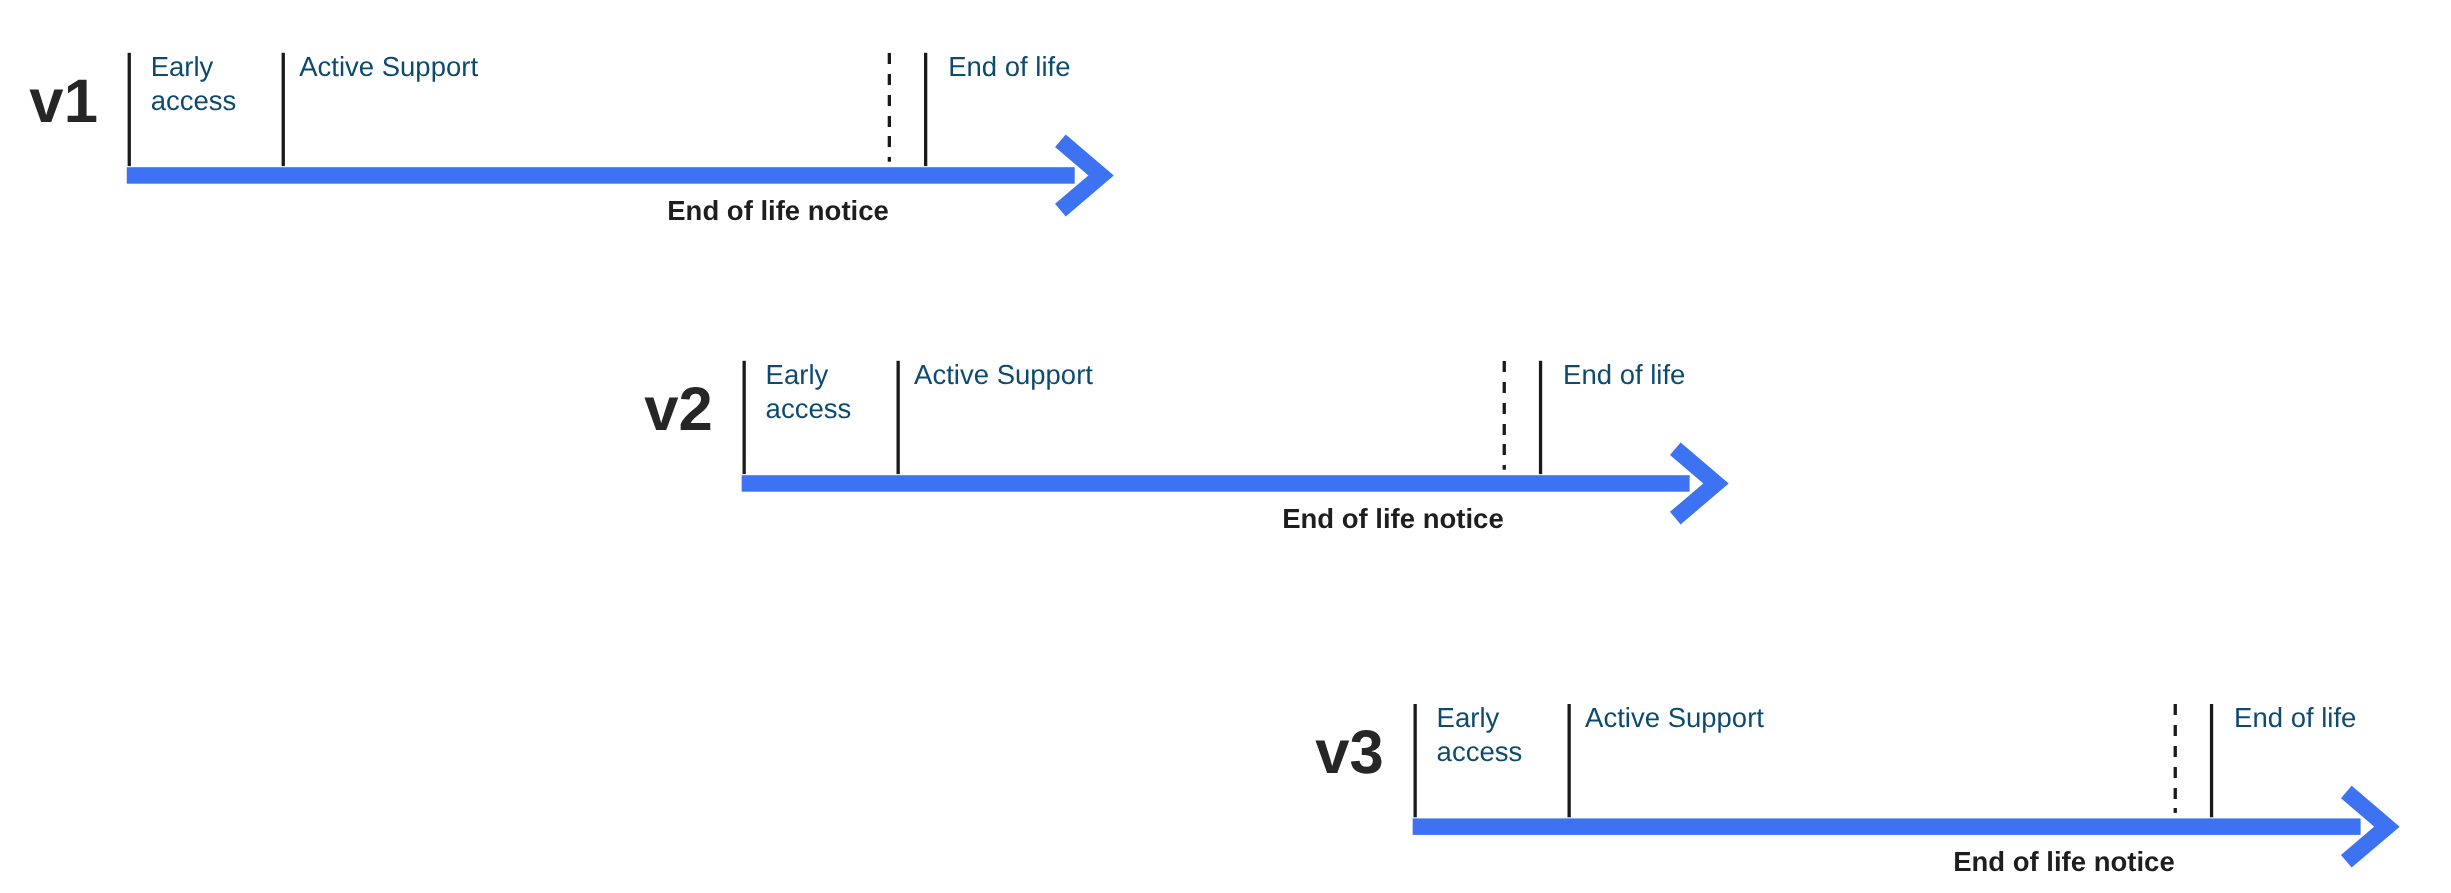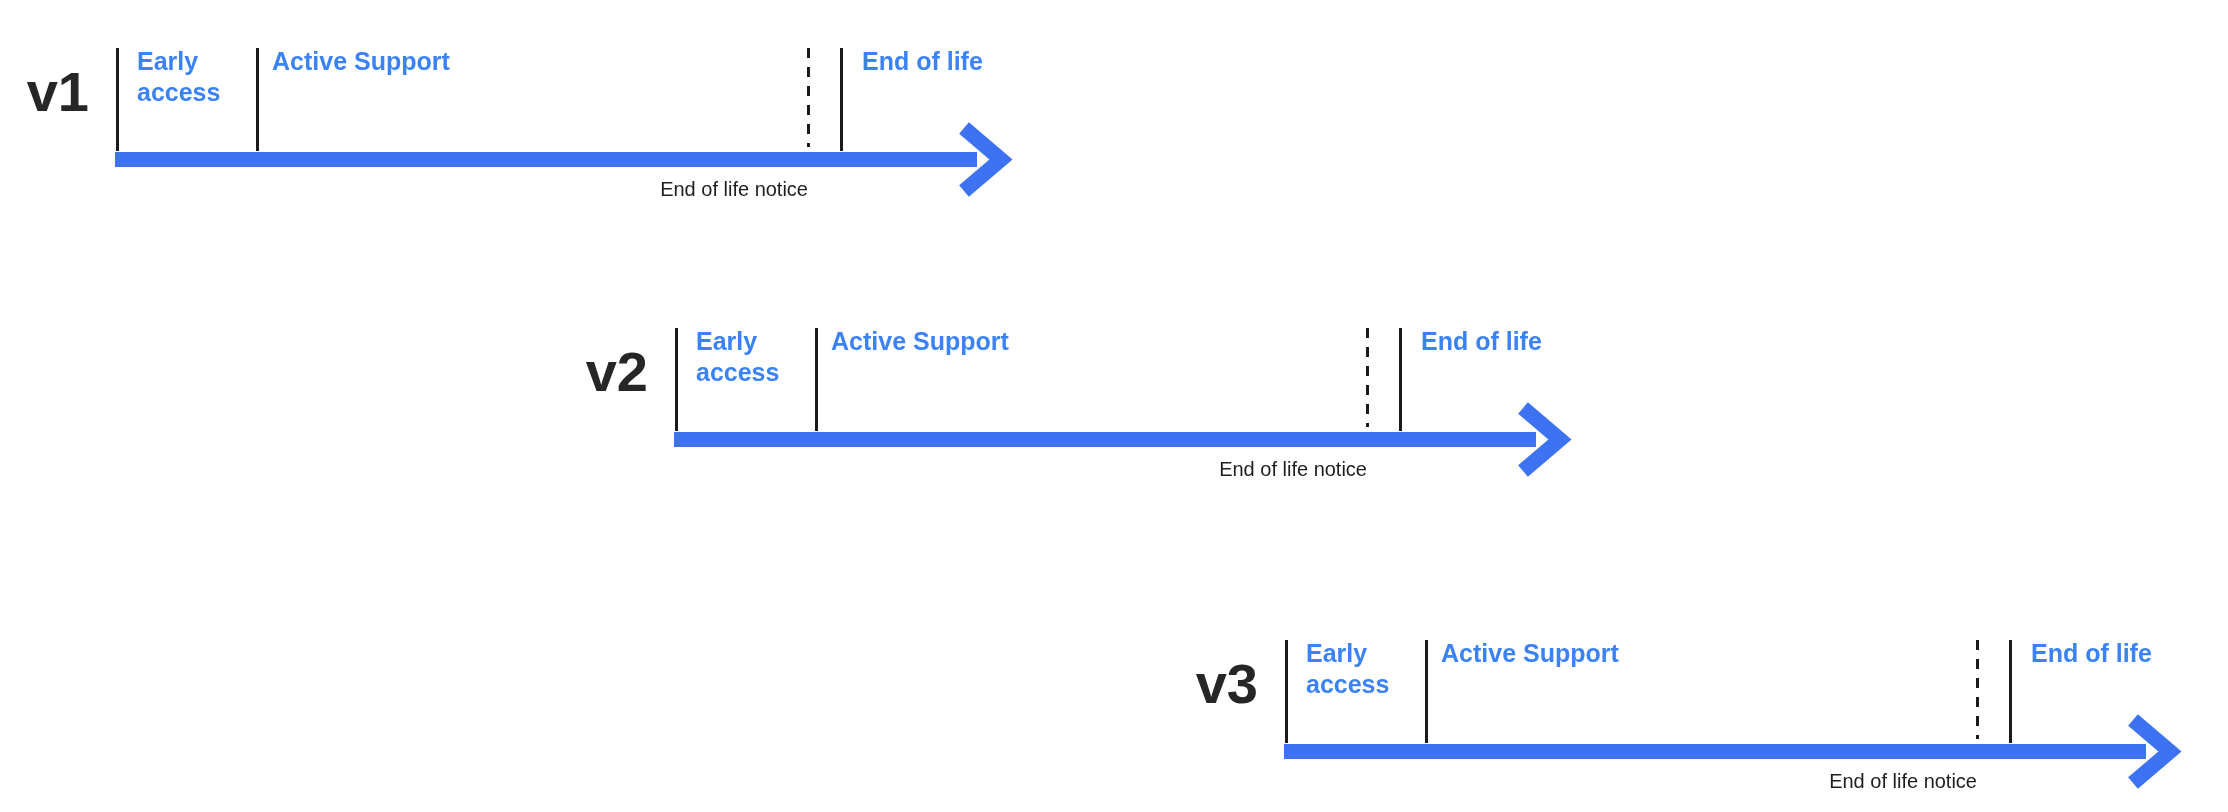--- a/index.html
+++ b/index.html
@@ -43,35 +43,35 @@
     top:0;
     left:690px;
     width:3px;
     height:99px;
     background:repeating-linear-gradient(to bottom, #1a1a1a 0 10px, transparent 10px 19px);
   }
   .phase-label {
     position:absolute;
     top:-2px;
     font-size:25px;
-    font-weight:700;
+    font-weight:400;
     line-height:1.24;
-    color:#3b82f6;
+    color:#0c4a6e;
   }
   .phase-early   { left:20px; width:96px; white-space:pre-line; }
   .phase-active  { left:155px; white-space:nowrap; }
   .phase-eol     { left:745px; white-space:nowrap; }
   .notice-label {
     position:absolute;
     top:130px;
     left:390px;
     width:301px;
     text-align:right;
-    font-size:20px;
-    font-weight:400;
+    font-size:25px;
+    font-weight:700;
     white-space:nowrap;
     color:#1e1e1e;
   }
   .arrow-svg {
     position:absolute;
     left:-2px;
     top:70px;
     width:905px;
     height:90px;
     display:block;

